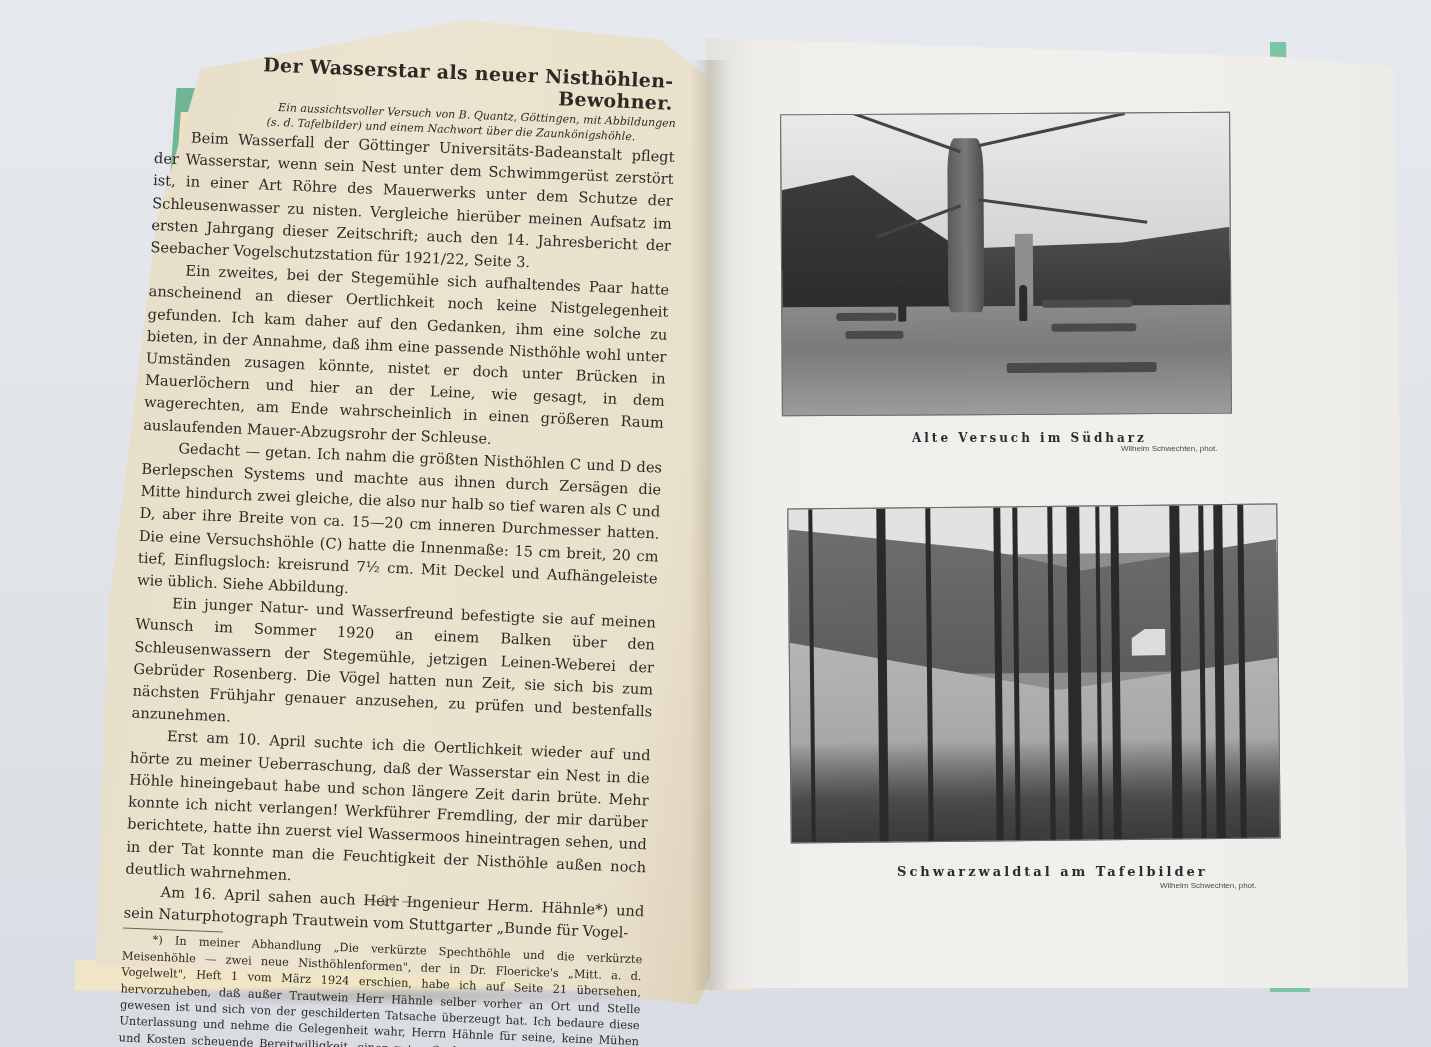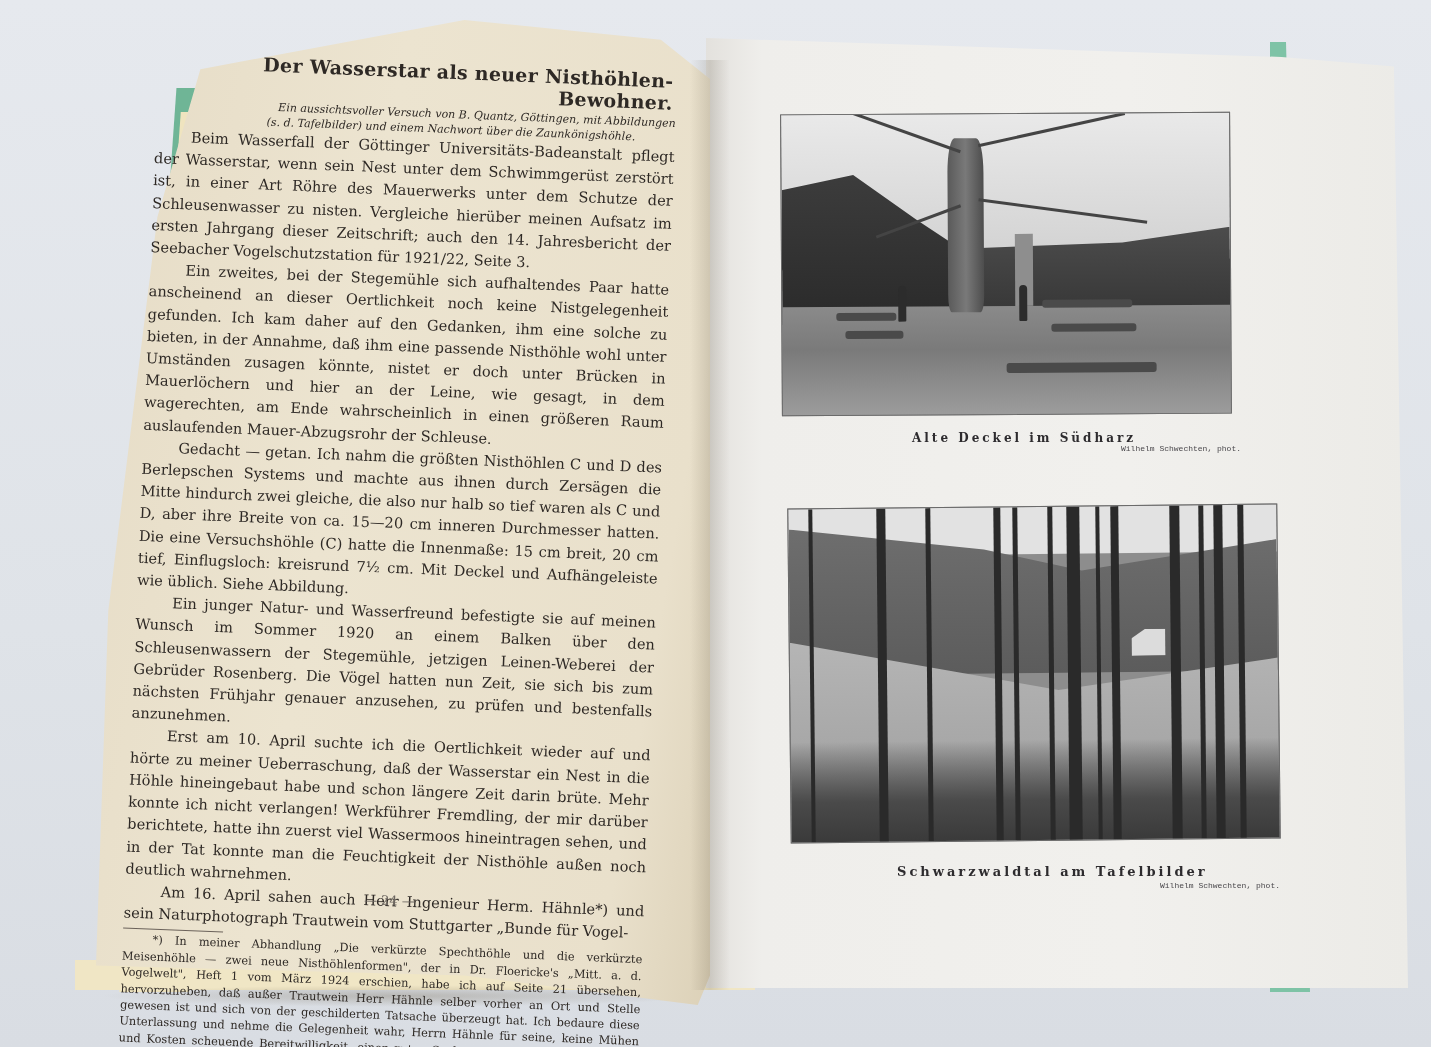--- a/index.html
+++ b/index.html
@@ -116,21 +116,21 @@
   .photo-2 .house { position:absolute; left:70%; top:37%; width:7%; height:8%; background:#dcdcdc; clip-path: polygon(0 35%, 40% 0, 100% 0, 100% 100%, 0 100%); }
   .photo-2 .tree-trunk { position:absolute; top:0; bottom:0; background:#2a2a2a; }
 
   .caption {
     position: absolute; font-family: "DejaVu Serif", serif; font-weight: bold;
     color: #2d2b2e; letter-spacing: 3px;
   }
   .caption-1 { left: 912px; top: 431px; font-size: 12px; }
   .caption-2 { left: 897px; top: 864px; font-size: 13px; }
   .credit {
-    position: absolute; font-family: Liberation Mono, monospace; font-size: 8px; color: #4a484c;
+    position: absolute; font-family: Liberation Sans, sans-serif; font-size: 8px; color: #4a484c;
   }
   .credit-1 { left: 1121px; top: 444px; }
   .credit-2 { left: 1160px; top: 881px; }
 </style>
 </head>
 <body>
 
 <div>
   <div class="cover-left"></div>
   <div class="cover-left-inner"></div>
@@ -172,21 +172,21 @@
   <div class="branch" style="left:44%;top:28%;width:170px;transform:rotate(8deg);"></div>
   <div class="branch" style="left:40%;top:30%;width:90px;transform:rotate(-200deg);"></div>
   <div class="log" style="left:12%;top:66%;width:60px;"></div>
   <div class="log" style="left:14%;top:72%;width:58px;"></div>
   <div class="log" style="left:58%;top:62%;width:90px;"></div>
   <div class="log" style="left:60%;top:70%;width:85px;"></div>
   <div class="log" style="left:50%;top:83%;width:150px;height:10px;"></div>
   <div class="person" style="left:26%;top:57%;"></div>
   <div class="person" style="left:53%;top:57%;"></div>
 </div>
-<div class="caption caption-1">Alte Deckel im Südharz</div>
+<div class="caption caption-1">Alte Versuch im Südharz</div>
 <div class="credit credit-1">Wilhelm Schwechten, phot.</div>
 
 <div class="photo photo-2">
   <div class="sky"></div>
   <div class="hill-back"></div>
   <div class="meadow"></div>
   <div class="house"></div>
   <div class="foreground"></div>
   <div class="tree-trunk" style="left:4%;width:4px;"></div>
   <div class="tree-trunk" style="left:18%;width:9px;"></div>

